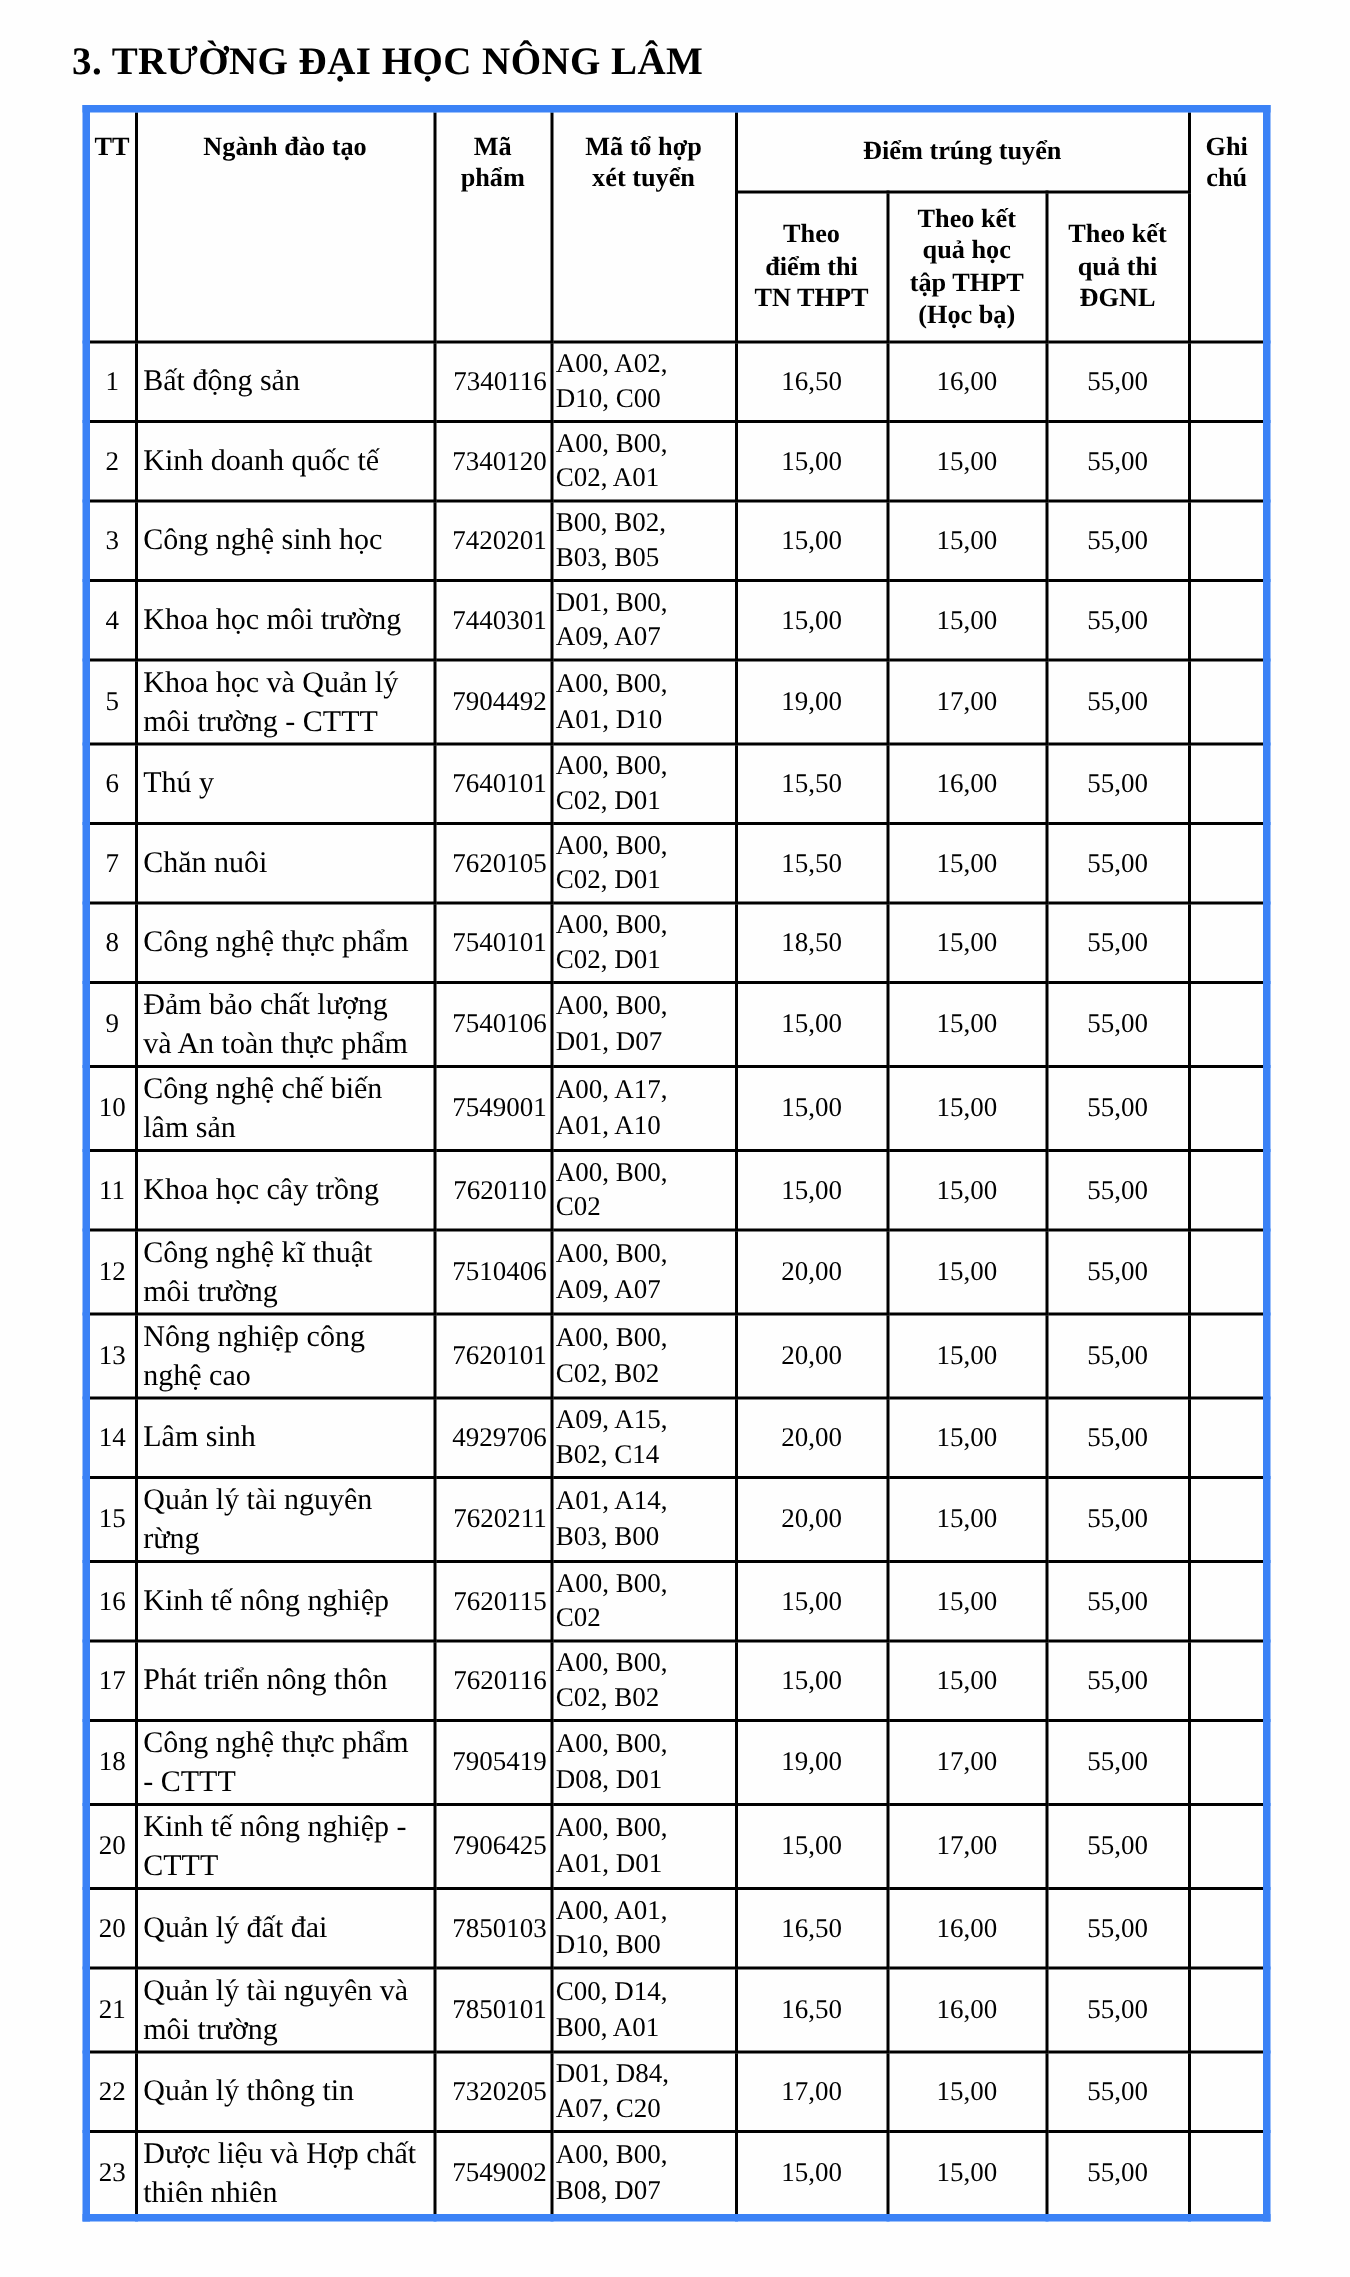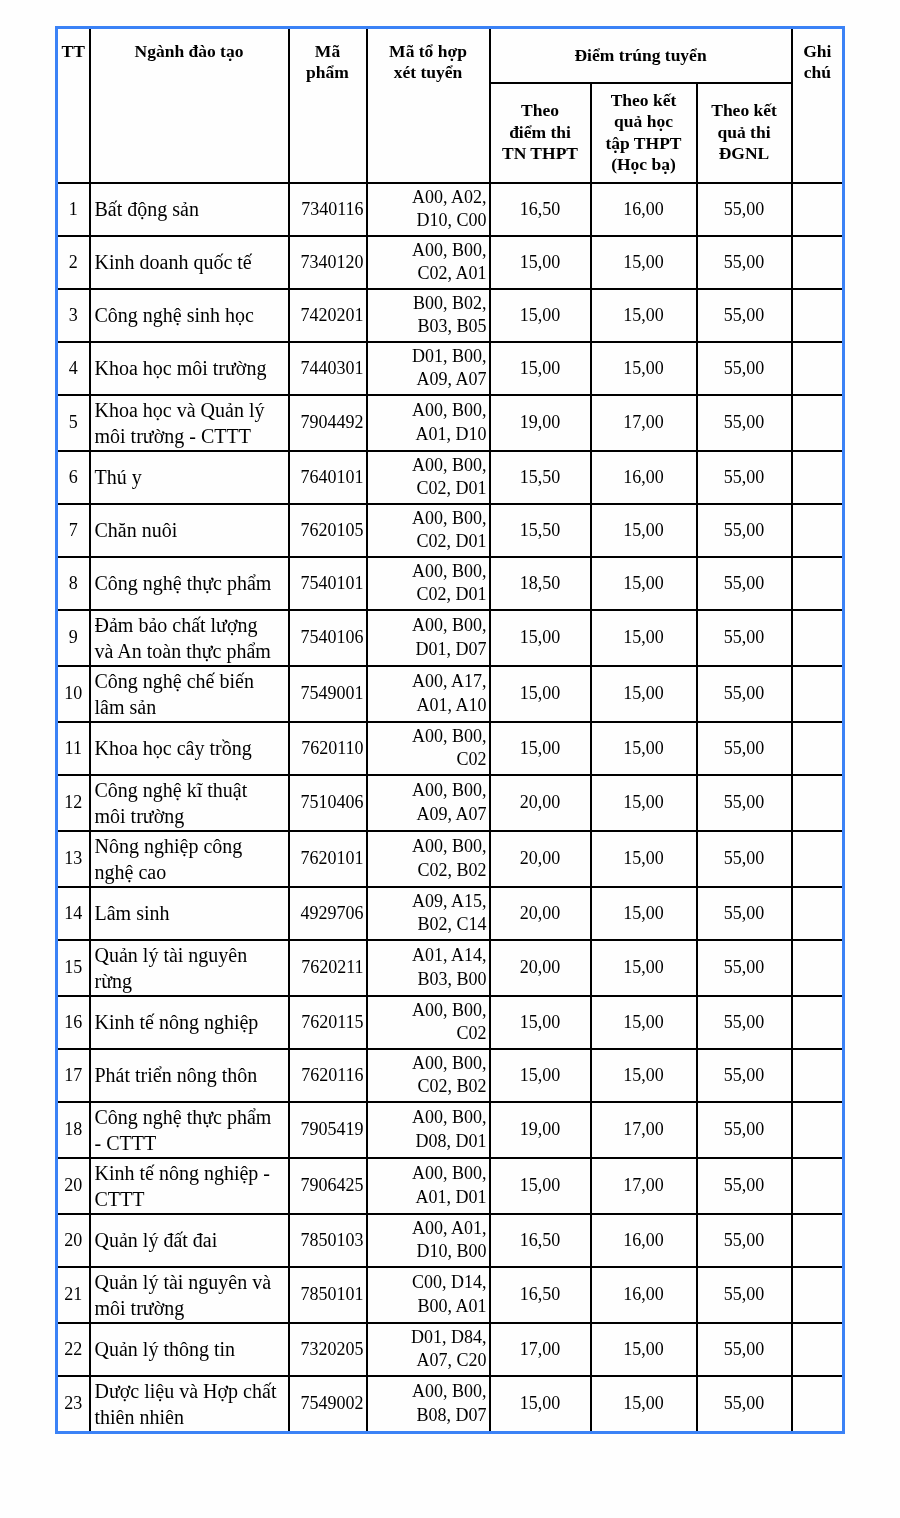--- a/index.html
+++ b/index.html
@@ -22,21 +22,21 @@
     font-size: 26px;
     font-weight: bold;
     margin: 0 0 14px 0;
     letter-spacing: 0.3px;
   }
   table.score-table {
     border-collapse: collapse;
     table-layout: fixed;
     width: 787px;
     margin-left: 7px;
-    border: 3px solid #3b82f6;
+    border: 5px solid #3b82f6;
   }
   th, td {
     border: 2px solid #000;
     overflow: hidden;
   }
   th {
     font-weight: bold;
     font-size: 17.5px;
     text-align: center;
     vertical-align: middle;
@@ -60,31 +60,32 @@
   td.c-nganh {
     text-align: justify;
     text-align-last: left;
     padding: 1px 3px 1px 4px;
     white-space: pre-line;
     line-height: 1.3;
     font-size: 20px;
   }
   td.c-ma   { text-align: right; }
   td.c-tohop {
-    text-align: right;
+    text-align: left;
     white-space: pre-line;
     line-height: 1.3;
   }
   td.c-num  { text-align: center; }
   td.c-ghichu { text-align: center; }
 </style>
 </head>
 <body>
 
 <div class="page">
+  <h1 class="doc-title">3. TRƯỜNG ĐẠI HỌC NÔNG LÂM</h1>
 
   <table class="score-table">
     <colgroup>
       <col style="width:33px">
       <col style="width:199px">
       <col style="width:78px">
       <col style="width:123px">
       <col style="width:101px">
       <col style="width:106px">
       <col style="width:95px">

